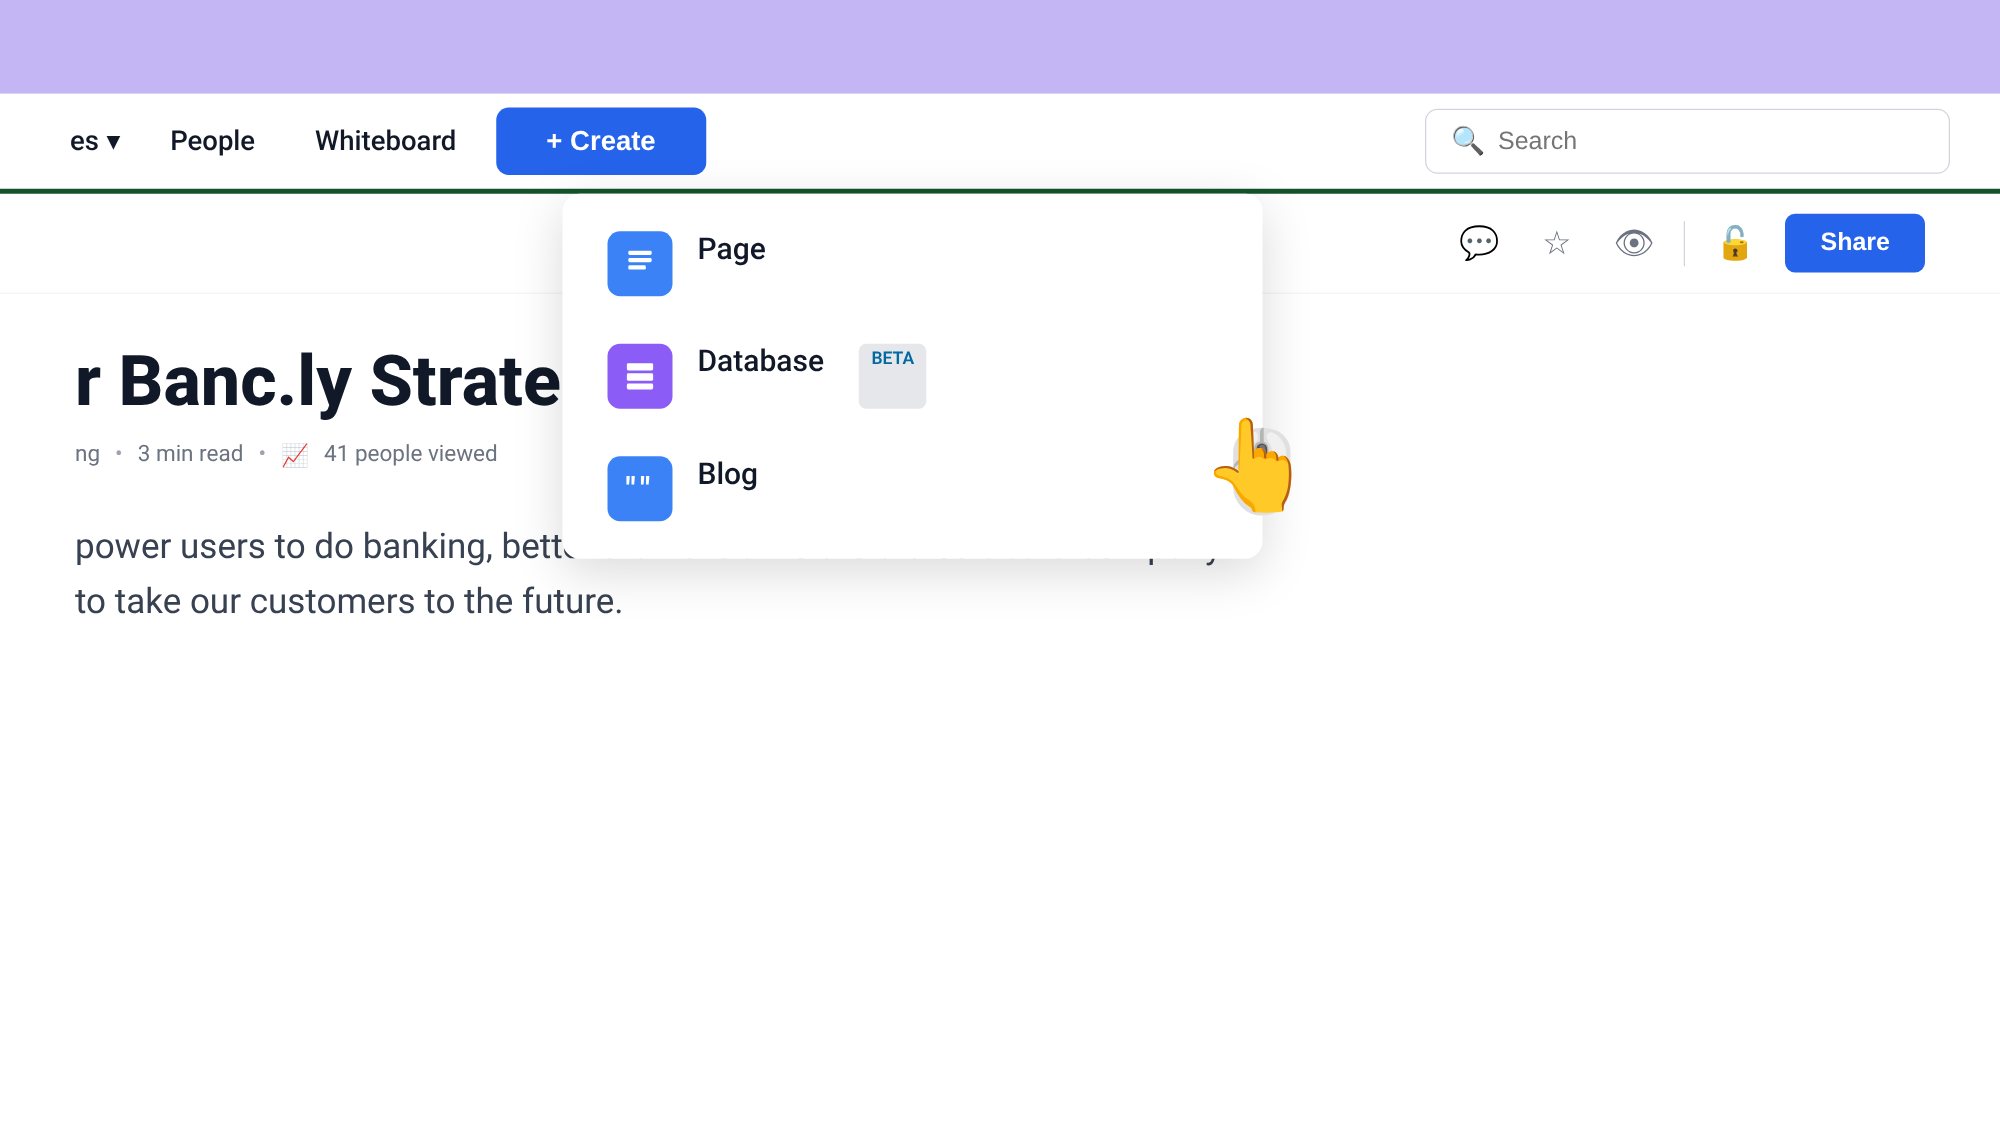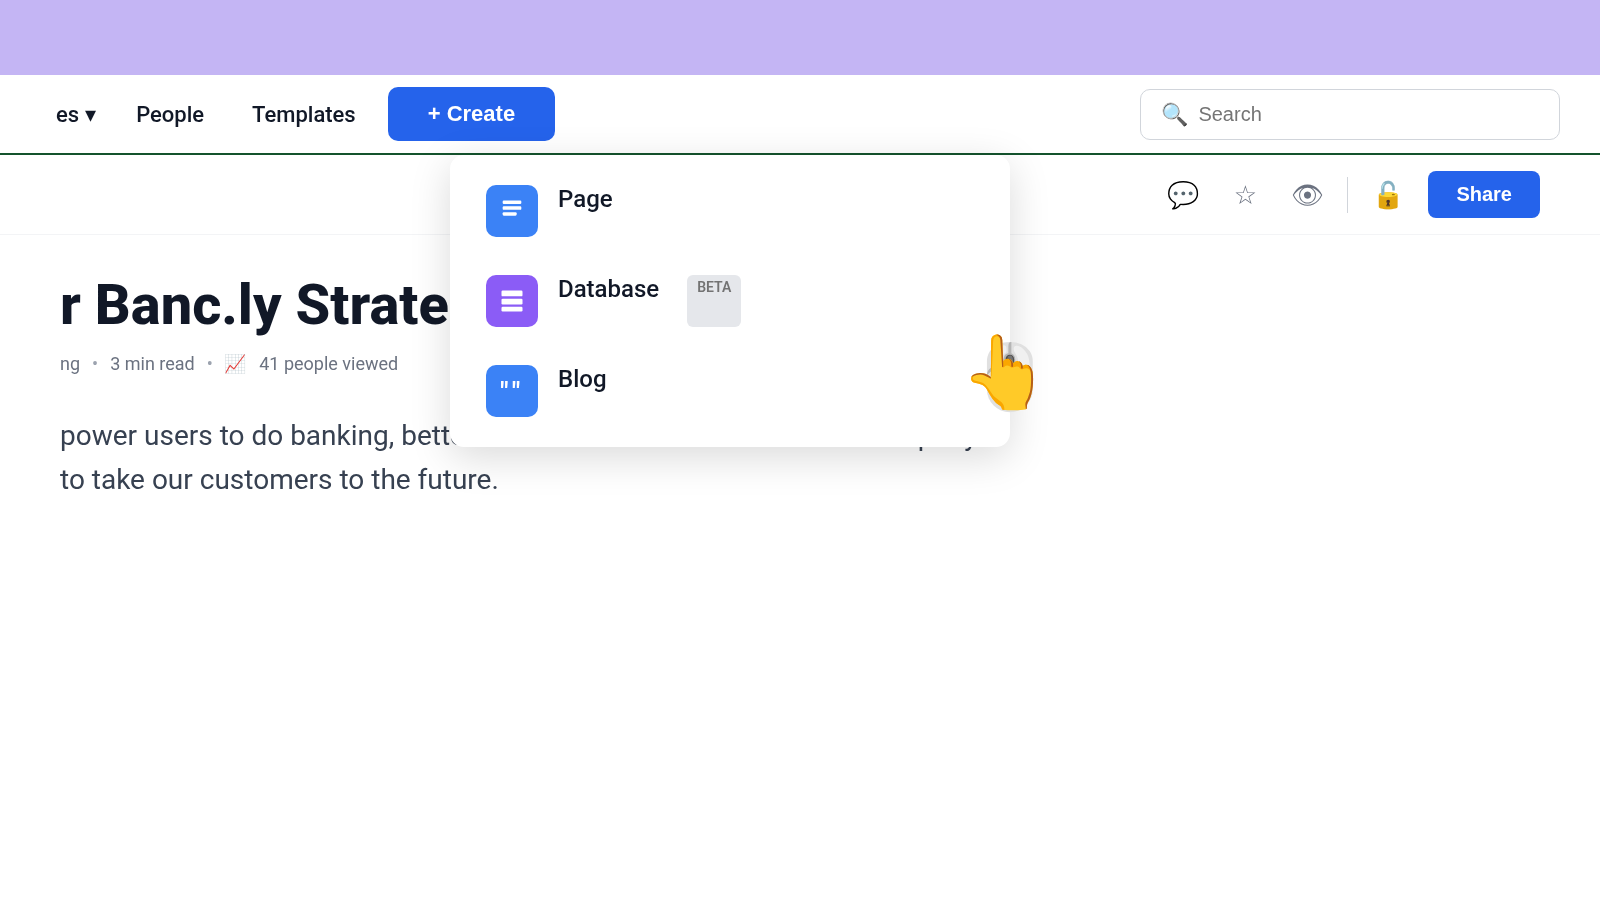--- a/index.html
+++ b/index.html
@@ -10,21 +10,21 @@
       width: 100%;
       height: 75px;
       background: #c4b5f4;
     }
 
     
     .navbar {
       width: 100%;
       height: 80px;
       background: #fff;
-      border-bottom: 2px solid #14532d;
+      border-bottom: 4px solid #14532d;
       display: flex;
       align-items: center;
       padding: 0 40px;
       position: relative;
       z-index: 10;
       gap: 43px;
     }
 
     .nav-left {
       display: flex;
@@ -216,21 +216,21 @@
     .badge {
       font-size: 14px;
       font-weight: 600;
       padding: 4px 10px;
       border-radius: 6px;
       margin-left: 8px;
     }
 
     .badge-beta {
       background: #e5e7eb;
-      color: #737373;
+      color: #0369a1;
     }
 
     .badge-new {
       background: #ede9fe;
       color: #7c3aed;
     }
 
     
     .cursor-hand {
       position: absolute;
@@ -247,21 +247,21 @@
 
 <div class="top-banner"></div>
 
 <div class="navbar">
   <div class="nav-left">
     <div class="nav-item-pages">
       <span>es</span>
       <span>▾</span>
     </div>
     <div class="nav-item">People</div>
-    <div class="nav-item">Templates</div>
+    <div class="nav-item">Whiteboard</div>
     <button class="create-btn">+ Create</button>
   </div>
 
   <div class="nav-right">
     <div class="search-box">
       <span style="font-size:22px; color:#9ca3af;">🔍</span>
       <input type="text" placeholder="Search" style="">
     </div>
   </div>
 </div>

